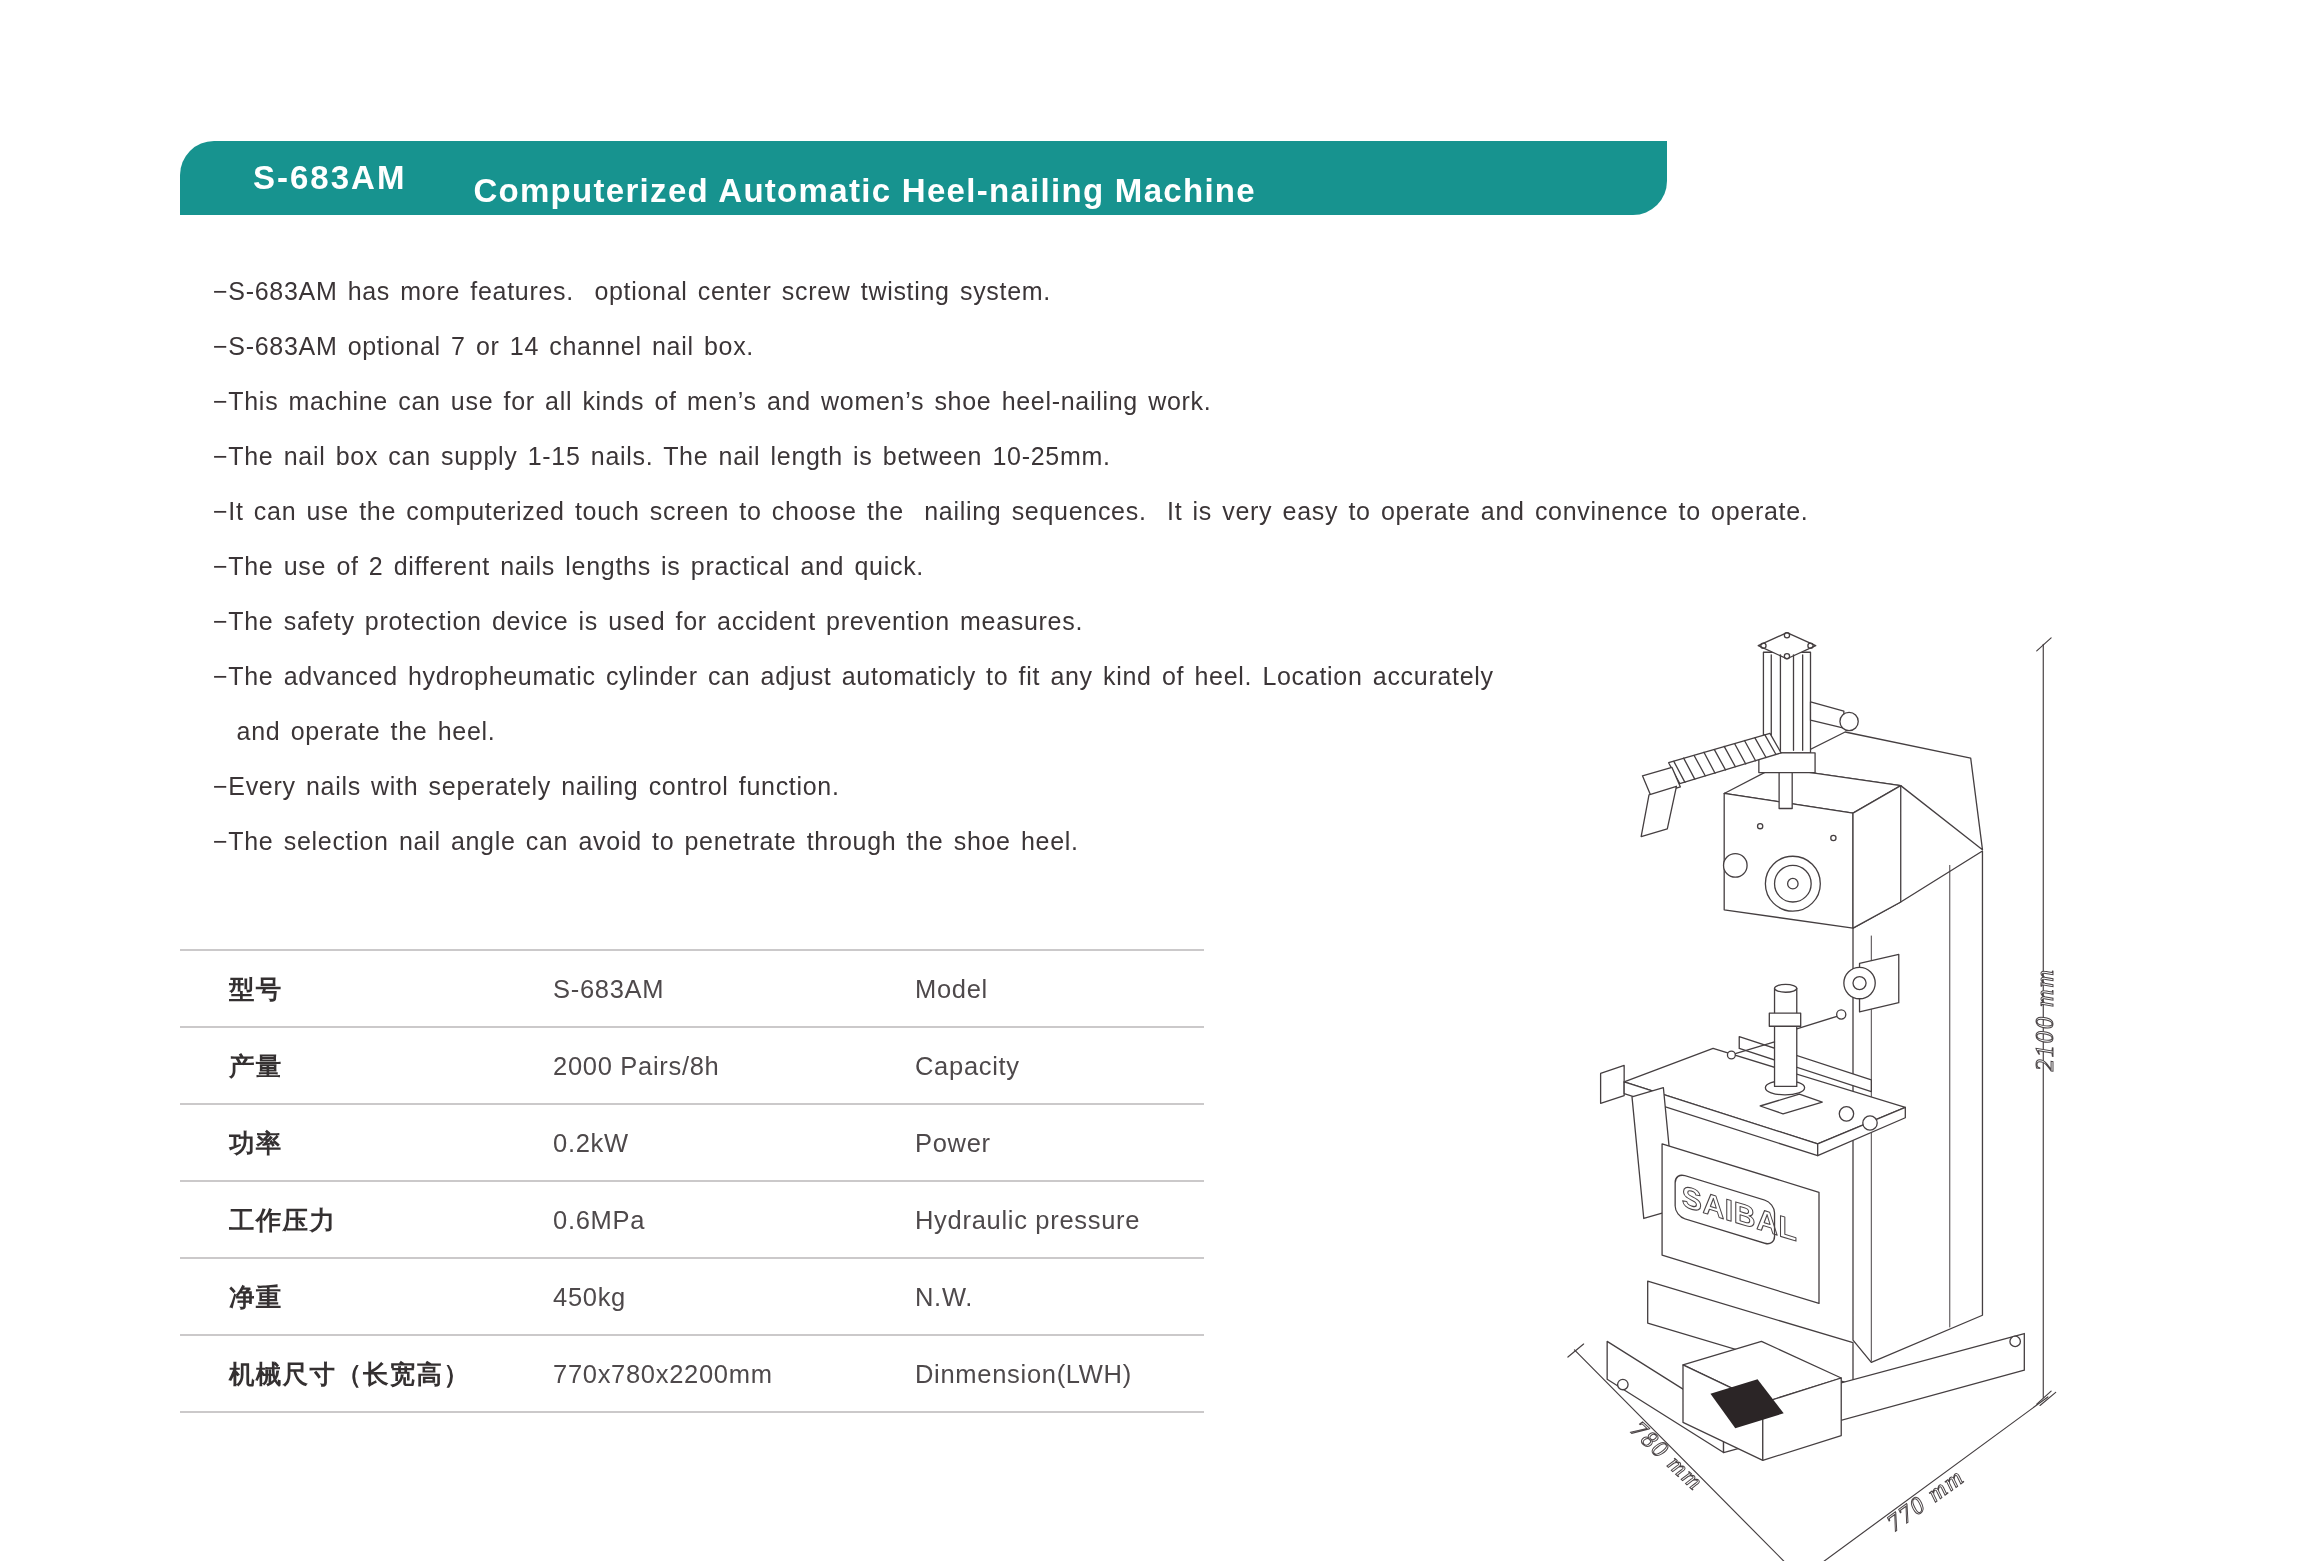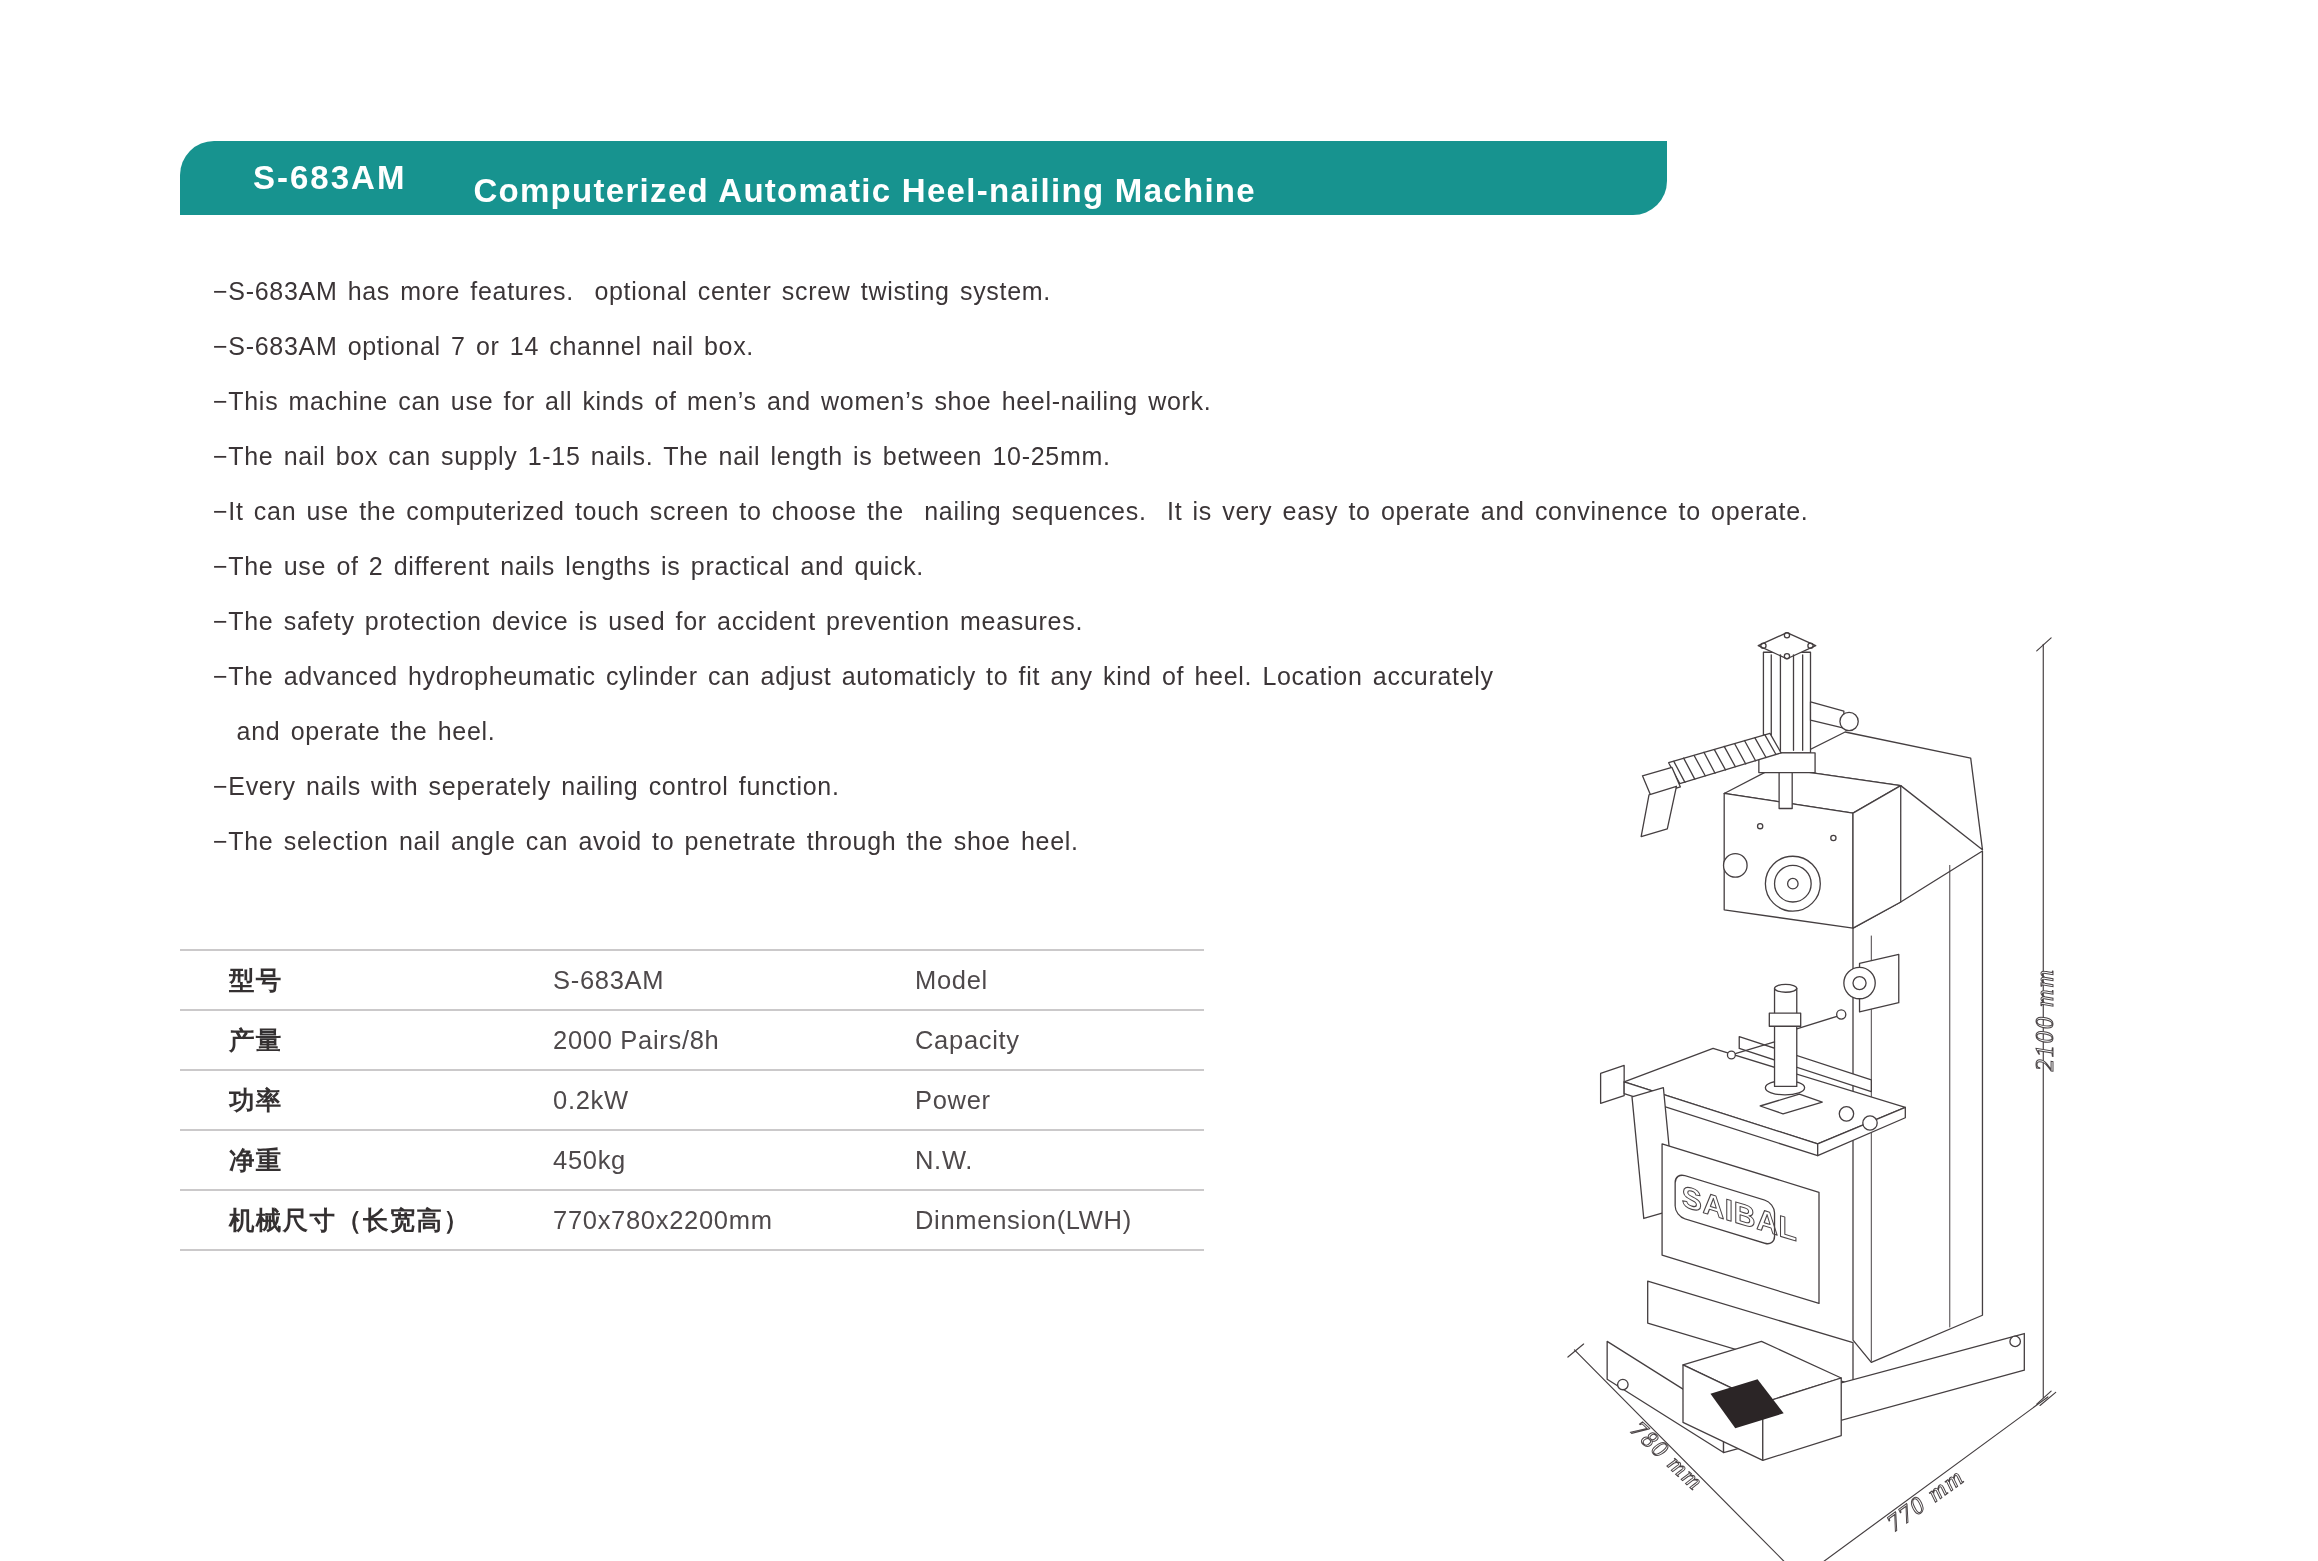--- a/index.html
+++ b/index.html
@@ -42,21 +42,21 @@
   .feature-line { white-space:pre; height:55px;margin-left:28px; }
   .feature-line.indent { padding-left:23.6px; }
 
   
   .spec-table {
     position:absolute; left:180px; top:949px;
     width:1024px;
     border-bottom:2px solid #cbc9ca;
   }
   .spec-row {
-    position:relative; height:60px;
+    position:relative; height:77px;
     border-top:2px solid #cbc9ca;
   }
   .spec-row span {
     position:absolute; top:50%; transform:translateY(-50%);
     white-space:pre;
   }
   .spec-cn  { left:49px;  font-size:25.5px; font-weight:bold; color:#343031; letter-spacing:1.3px; }
   .spec-val { left:373px; font-size:25.5px; color:#4e494b; letter-spacing:0.7px; }
   .spec-en  { left:735px;font-size:25.5px; color:#4e494b; letter-spacing:0.7px; }
 
@@ -107,20 +107,25 @@
   </div>
   <div class="spec-row">
     <span class="spec-cn">产量</span>
     <span class="spec-val">2000 Pairs/8h</span>
     <span class="spec-en">Capacity</span>
   </div>
   <div class="spec-row">
     <span class="spec-cn">功率</span>
     <span class="spec-val">0.2kW</span>
     <span class="spec-en">Power</span>
+  </div>
+  <div class="spec-row">
+    <span class="spec-cn">工作压力</span>
+    <span class="spec-val">0.6MPa</span>
+    <span class="spec-en">Hydraulic pressure</span>
   </div>
   <div class="spec-row">
     <span class="spec-cn">净重</span>
     <span class="spec-val">450kg</span>
     <span class="spec-en">N.W.</span>
   </div>
   <div class="spec-row">
     <span class="spec-cn">机械尺寸（长宽高）</span>
     <span class="spec-val">770x780x2200mm</span>
     <span class="spec-en">Dinmension(LWH)</span>

